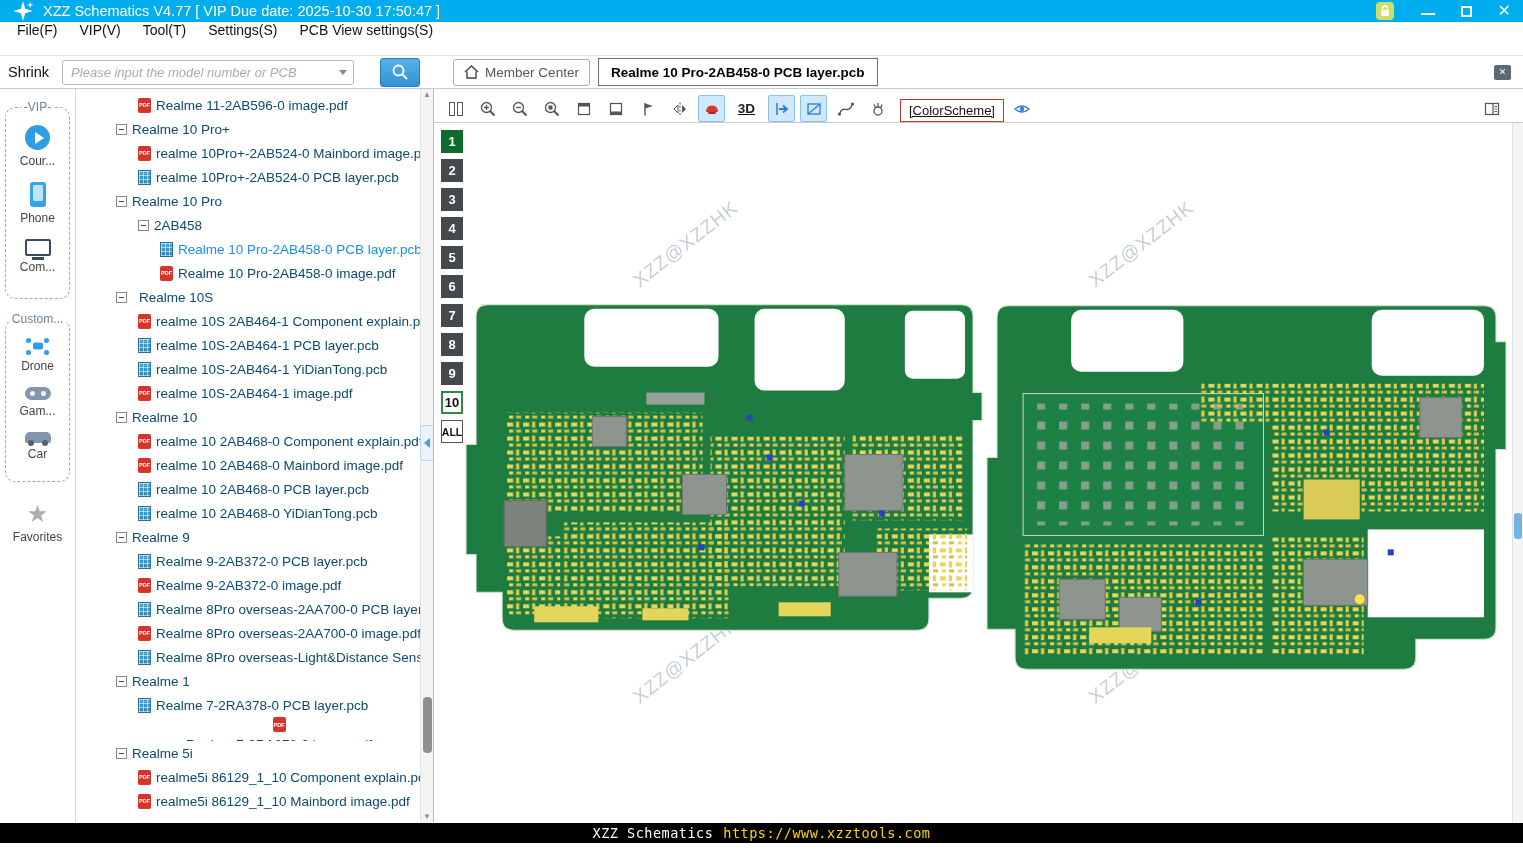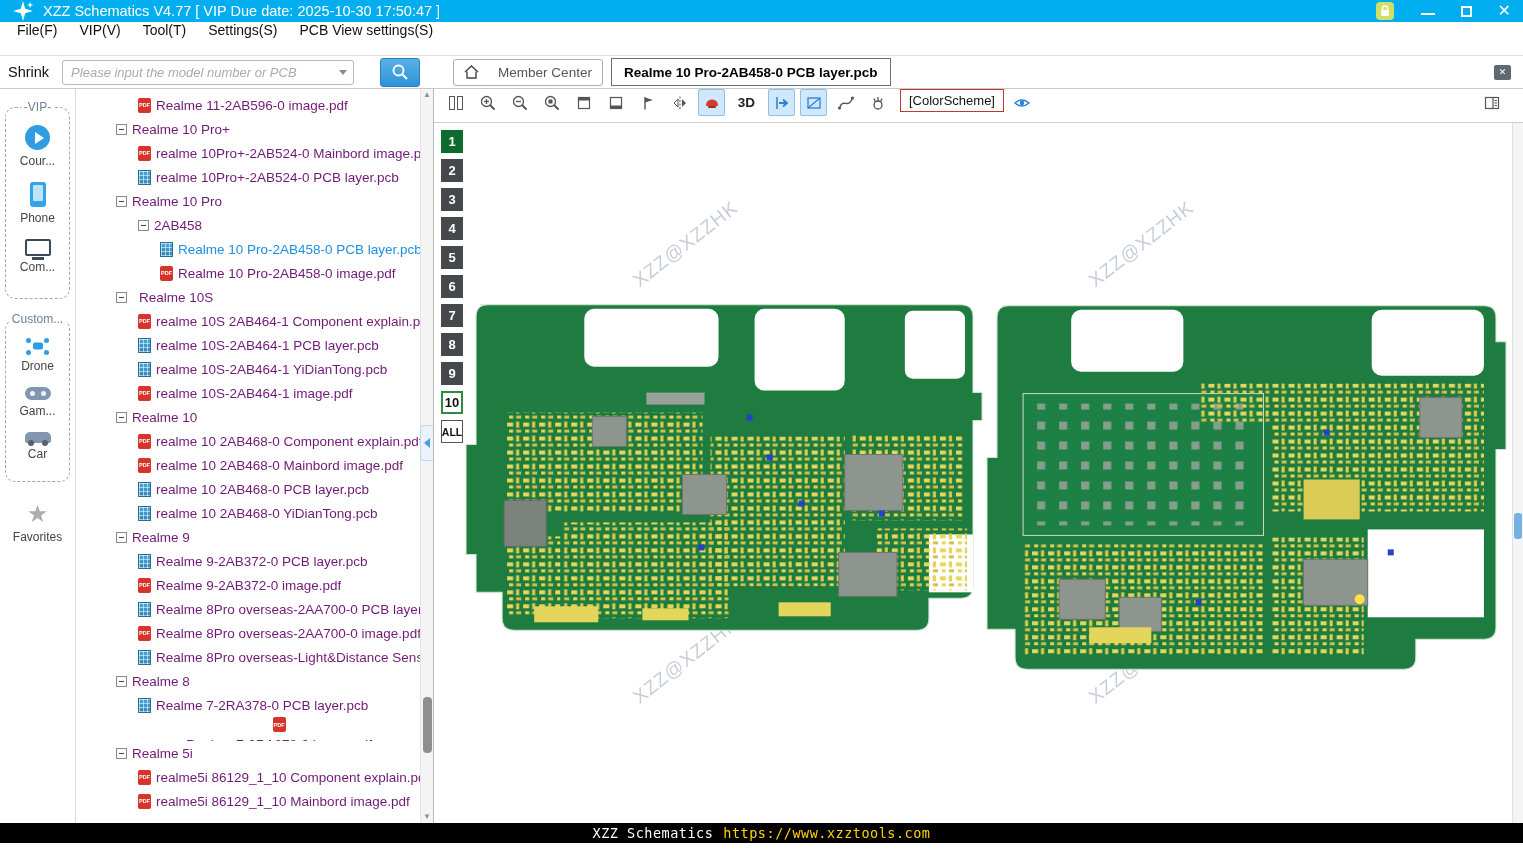--- a/index.html
+++ b/index.html
@@ -26,21 +26,21 @@
   .shrink{font-size:14.5px;color:#111;margin-right:13px;}
   .search-wrap{position:relative;width:292px;height:25px;flex:none;}
   .search-wrap input{width:100%;height:100%;box-sizing:border-box;border:1px solid #b8b8b8;border-radius:3px;
                      padding:0 22px 0 8px;font-size:13px;color:#333;font-family:inherit;outline:none;font-style:italic;}
   .search-wrap input::placeholder{color:#ababab;}
   .caret{position:absolute;right:7px;top:10px;width:0;height:0;border-left:4px solid transparent;
          border-right:4px solid transparent;border-top:5px solid #8a8a8a;}
   .search-btn{width:38px;height:27px;margin-left:26px;background:linear-gradient(#58b1e6,#2f93d6);
               border:1px solid #2a7fc0;border-radius:3px;display:flex;align-items:center;justify-content:center;flex:none;}
   .member-btn{margin-left:33px;height:25px;border:1px solid #adadad;border-radius:3px;display:flex;align-items:center;
-              gap:19px;padding:0 10px;color:#555;font-size:13.5px;background:#fff;white-space:nowrap;}
+              gap:6px;padding:0 10px;color:#555;font-size:13.5px;background:#fff;white-space:nowrap;}
   .doc-tab{margin-left:8px;height:26px;border:1px solid #6f6f6f;display:flex;align-items:center;padding:0 12px;
            font-size:13.5px;font-weight:bold;color:#000;background:#fff;white-space:nowrap;}
   .close-view{margin-left:auto;margin-right:12px;width:17px;height:15px;background:#5d6a74;border-radius:2px;position:relative;flex:none;}
   .close-view::before{content:"\2715";color:#fff;font-size:9px;position:absolute;inset:0;display:flex;align-items:center;justify-content:center;}
 
   
   .main{display:flex;height:734px;}
 
   
   .sidebar{width:76px;border-right:1px solid #d8d8d8;padding-top:12px;box-sizing:border-box;text-align:center;flex:none;background:#fff;}
@@ -80,35 +80,35 @@
   .t-pcb .tw-pcb{display:block;}
   .tw-box{width:11px;height:11px;border:1px solid #8a8a8a;background:#fff;align-items:center;justify-content:center;}
   .tw-box::before{content:"";width:5px;height:1px;background:#444;}
   .tw-pdf{width:13px;height:15px;background:#d6332b;border-radius:2px;color:#fff;font-size:5.5px;font-weight:bold;
           align-items:center;justify-content:center;letter-spacing:0;}
   .tw-pdf::before{content:"PDF";}
   .tw-pcb{width:13px;height:15px;border:1px solid #2a6f98;
           background-image:repeating-linear-gradient(0deg,rgba(255,255,255,.55) 0 1px,transparent 1px 4px),
                            repeating-linear-gradient(90deg,rgba(255,255,255,.55) 0 1px,transparent 1px 4px),
                            linear-gradient(#48a9d8,#2f84b5);}
-  .tree-label{white-space:nowrap;overflow:hidden;font-size:13.5px;color:#701a75;}
+  .tree-label{white-space:nowrap;overflow:hidden;font-size:13.5px;color:#0c4a6e;}
   .tree-row.selected .tree-label{color:#1e8fe0;}
   .tree-scroll{position:absolute;top:0;right:0;bottom:0;width:13px;background:#f4f4f4;border-left:1px solid #e4e4e4;
                display:flex;flex-direction:column;align-items:center;justify-content:space-between;padding:2px 0;box-sizing:border-box;}
   .scroll-arrow{font-size:8px;color:#909090;line-height:1;}
   .scroll-arrow.up::before{content:"\25B2";}
   .scroll-arrow.down::before{content:"\25BC";}
   .tree-thumb{position:absolute;left:2px;top:608px;width:9px;height:56px;background:#8f8f8f;border-radius:4px;}
   .collapse-handle{position:absolute;right:0;top:336px;width:12px;height:34px;background:#eaf3fb;border:1px solid #bdd7ec;
                    border-right:none;border-radius:4px 0 0 4px;display:flex;align-items:center;justify-content:center;z-index:5;}
   .collapse-handle::before{content:"";border-top:5px solid transparent;border-bottom:5px solid transparent;border-right:6px solid #4a9fe0;}
 
   
   .viewer{flex:1;display:flex;flex-direction:column;min-width:0;background:#fff;}
-  .vtoolbar{height:33px;border-bottom:1px solid #ccc;display:flex;align-items:flex-start;padding:0 8px;gap:5px;background:#fff;flex:none;}
+  .vtoolbar{height:33px;border-bottom:1px solid #ccc;display:flex;align-items:flex-end;padding:0 8px;gap:5px;background:#fff;flex:none;text-decoration:underline;}
   .tbtn{width:25px;height:25px;display:flex;align-items:center;justify-content:center;border:1px solid transparent;border-radius:2px;flex:none;}
   .tbtn.sel{background:#cfe8fb;border-color:#8cc1e8;}
   .threed{font-size:13.5px;font-weight:bold;color:#222;padding:0 3px;}
   .colorscheme{height:23px;border:1px solid #c0392b;background:#fff;color:#111;font-size:13px;padding:0 8px;
                font-family:inherit;margin-left:4px;white-space:nowrap;}
   .panel-btn{margin-left:auto;margin-right:10px;}
 
   .canvas{flex:1;position:relative;background:#fff;overflow:hidden;}
   .layer-col{position:absolute;left:7px;top:7px;display:flex;flex-direction:column;gap:6px;z-index:4;}
   .layer-btn{width:22px;height:23px;display:flex;align-items:center;justify-content:center;font-size:13px;font-weight:bold;
@@ -349,21 +349,21 @@
           <span class="tree-label">Realme 8Pro overseas-2AA700-0 image.pdf</span>
         </div>
         <div class="tree-row t-pcb" style="padding-left: 62px;">
 
           <span class="tw tw-pcb"></span>
           <span class="tree-label">Realme 8Pro overseas-Light&amp;Distance Sensor.pcb</span>
         </div>
         <div class="tree-row t-folder" style="padding-left: 40px;">
           <span class="tw tw-box"></span>
 
-          <span class="tree-label">Realme 8</span>
+          <span class="tree-label">Realme 1</span>
         </div>
         <div class="tree-row t-pcb" style="padding-left: 62px;">
 
           <span class="tw tw-pcb"></span>
           <span class="tree-label">Realme 7-2RA378-0 PCB layer.pcb</span>
         </div>
         <div class="tree-row t-pdf" style="padding-left: 62px; flex-direction: column;">
 
           <span class="tw tw-pdf"></span>
 

